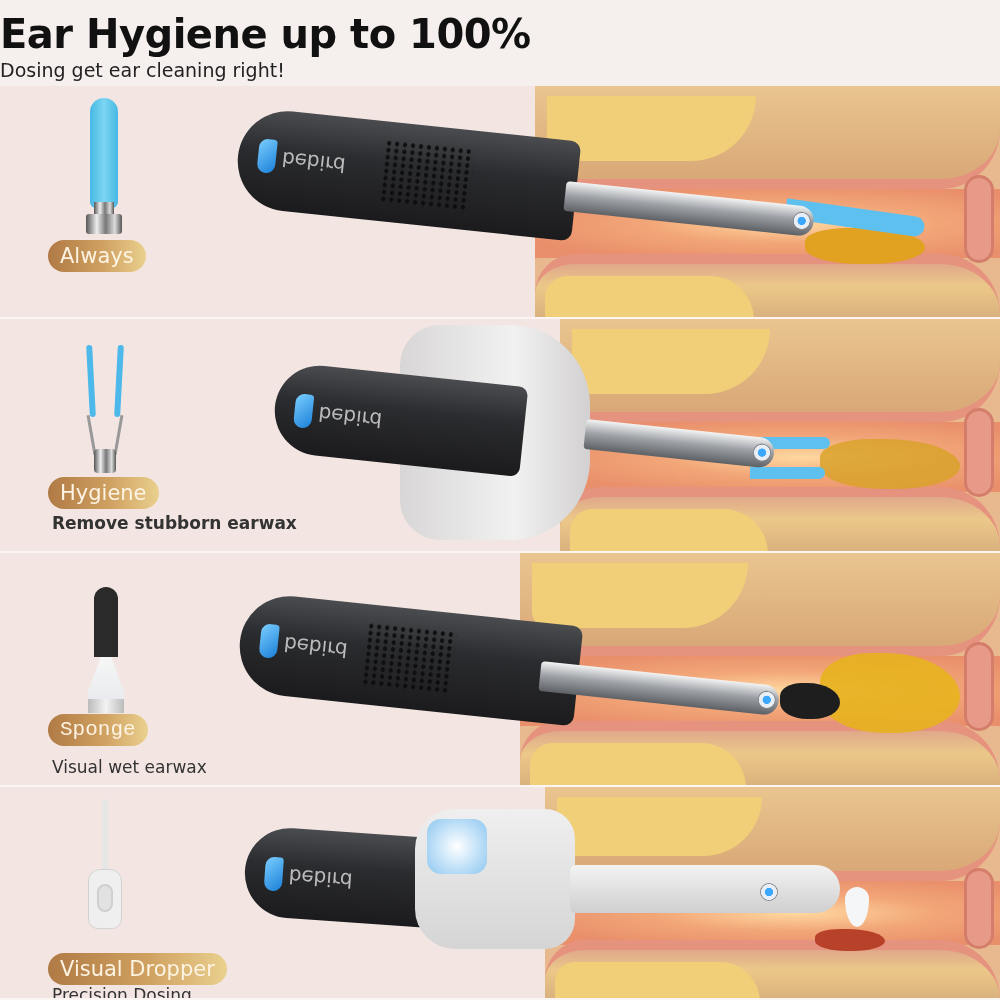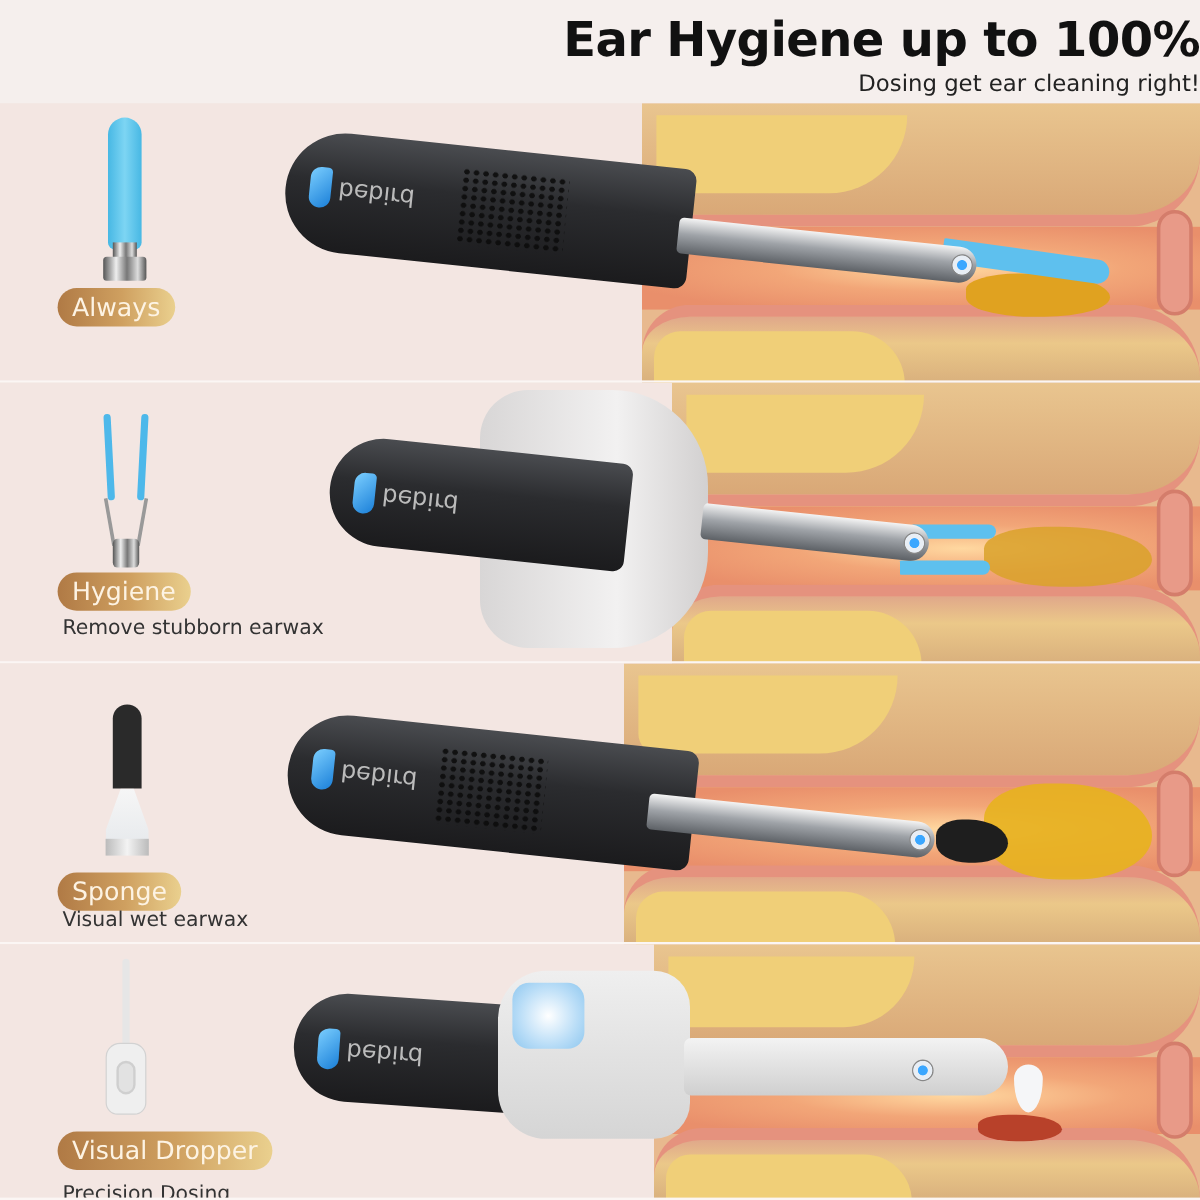--- a/index.html
+++ b/index.html
@@ -1,19 +1,19 @@
 <!DOCTYPE html>
 <html><head>
 <meta charset="utf-8">
 <style>
   * { box-sizing: border-box; margin: 0; padding: 0; }
   html, body { width: 1000px; height: 1000px; overflow: hidden; }
   body { background: #f3e8e5; font-family: "DejaVu Sans", sans-serif; position: relative; }
 
-  .header { position: absolute; left: 0; top: 0; width: 1000px; height: 86px; background: #f5efed; text-align: right; z-index: 5; }
+  .header { position: absolute; left: 0; top: 0; width: 1000px; height: 86px; background: #f5efed; text-align: left; z-index: 5; }
   .header h1 { font-family: "DejaVu Sans", sans-serif; font-weight: bold; font-size: 40px; color: #111; padding-top: 12px; letter-spacing: -0.5px; line-height: 44px; }
   .header .sub { font-size: 19px; color: #222; margin-top: 2px; line-height: 24px; }
 
   .row { position: absolute; left: 0; width: 1000px; background: #f3e6e2; overflow: hidden; }
   .row::after { content: ""; position: absolute; left: 0; right: 0; bottom: 0; height: 2px; background: #fbf6f4; }
 
   
   .att { position: absolute; left: 80px; width: 50px; }
   .pill { position: absolute; left: 48px; height: 32px; border-radius: 16px; padding: 0 12px;
           background: linear-gradient(90deg, #b07a45 0%, #cfa060 55%, #ead08e 100%);
@@ -92,21 +92,21 @@
 
 <div class="row" style="top:319px;height:234px;">
   <div class="att" style="top:26px;height:130px;">
     <div class="tweez-arm" style="left:8px;top:0;height:72px;transform:rotate(-3deg);"></div>
     <div class="tweez-arm" style="left:36px;top:0;height:72px;transform:rotate(3deg);"></div>
     <div class="tweez-wire" style="left:10px;top:70px;height:40px;transform:rotate(-10deg);"></div>
     <div class="tweez-wire" style="left:37px;top:70px;height:40px;transform:rotate(10deg);"></div>
     <div class="metal-base" style="left:14px;top:104px;width:22px;height:24px;border-radius:4px;"></div>
   </div>
   <div class="pill" style="top:158px;">Hygiene</div>
-  <div class="desc" style="top:194px;">Remove stubborn earwax</div>
+  <div class="desc" style="top:194px;font-weight:bold;">Remove stubborn earwax</div>
 
   <div class="ear" style="left:560px;">
     <div class="upper">
         <div class="fat"></div>
       </div>
     <div class="canal"></div>
     <div class="lower">
         <div class="fat"></div>
       </div>
     <div class="drum"></div>
@@ -124,21 +124,21 @@
     <div class="cam"></div>
   </div>
 </div>
 
 <div class="row" style="top:553px;height:234px;">
   <div class="att" style="top:34px;height:130px;">
     <div class="sponge-top"></div>
     <div class="sponge-neck"></div>
     <div class="metal-base" style="left:8px;top:112px;width:36px;height:14px;background:linear-gradient(90deg,#bbb,#f3f3f3,#bbb);"></div>
   </div>
-  <div class="pill" style="top:174px;">Sponge</div>
+  <div class="pill" style="top:161px;font-family:Liberation Mono, monospace;">Sponge</div>
   <div class="desc" style="top:204px;">Visual wet earwax</div>
 
   <div class="ear" style="left:520px;">
     <div class="upper">
         <div class="fat"></div>
       </div>
     <div class="canal"></div>
     <div class="lower">
         <div class="fat"></div>
       </div>
@@ -157,21 +157,21 @@
   </div>
 </div>
 
 <div class="row" style="top:787px;height:213px;">
   <div class="att" style="top:12px;height:140px;">
     <div class="drop-stem"></div>
     <div class="drop-body">
         <div class="drop-win"></div>
       </div>
   </div>
-  <div class="pill" style="top:156px;">Visual Dropper</div>
+  <div class="pill" style="top:166px;">Visual Dropper</div>
   <div class="desc" style="top:198px;">Precision Dosing</div>
 
   <div class="ear" style="left:545px;">
     <div class="upper">
         <div class="fat"></div>
       </div>
     <div class="canal"></div>
     <div class="lower">
         <div class="fat"></div>
       </div>

